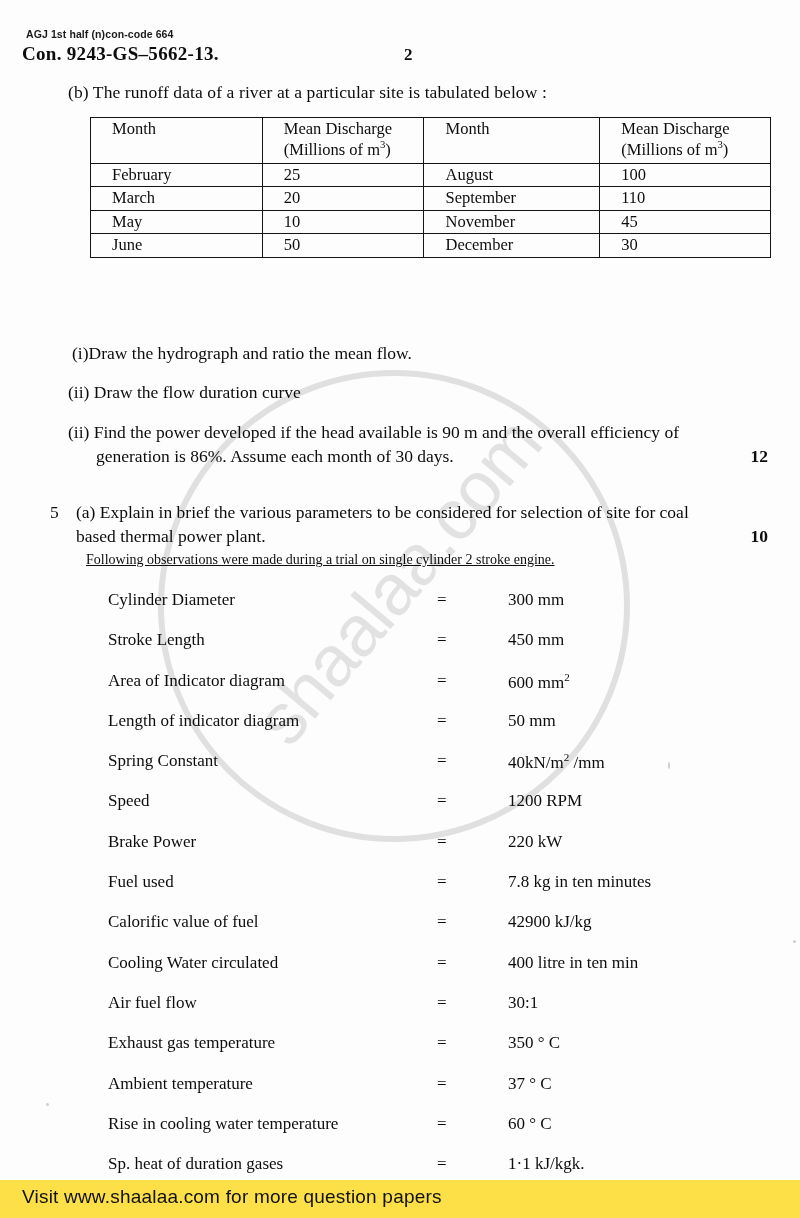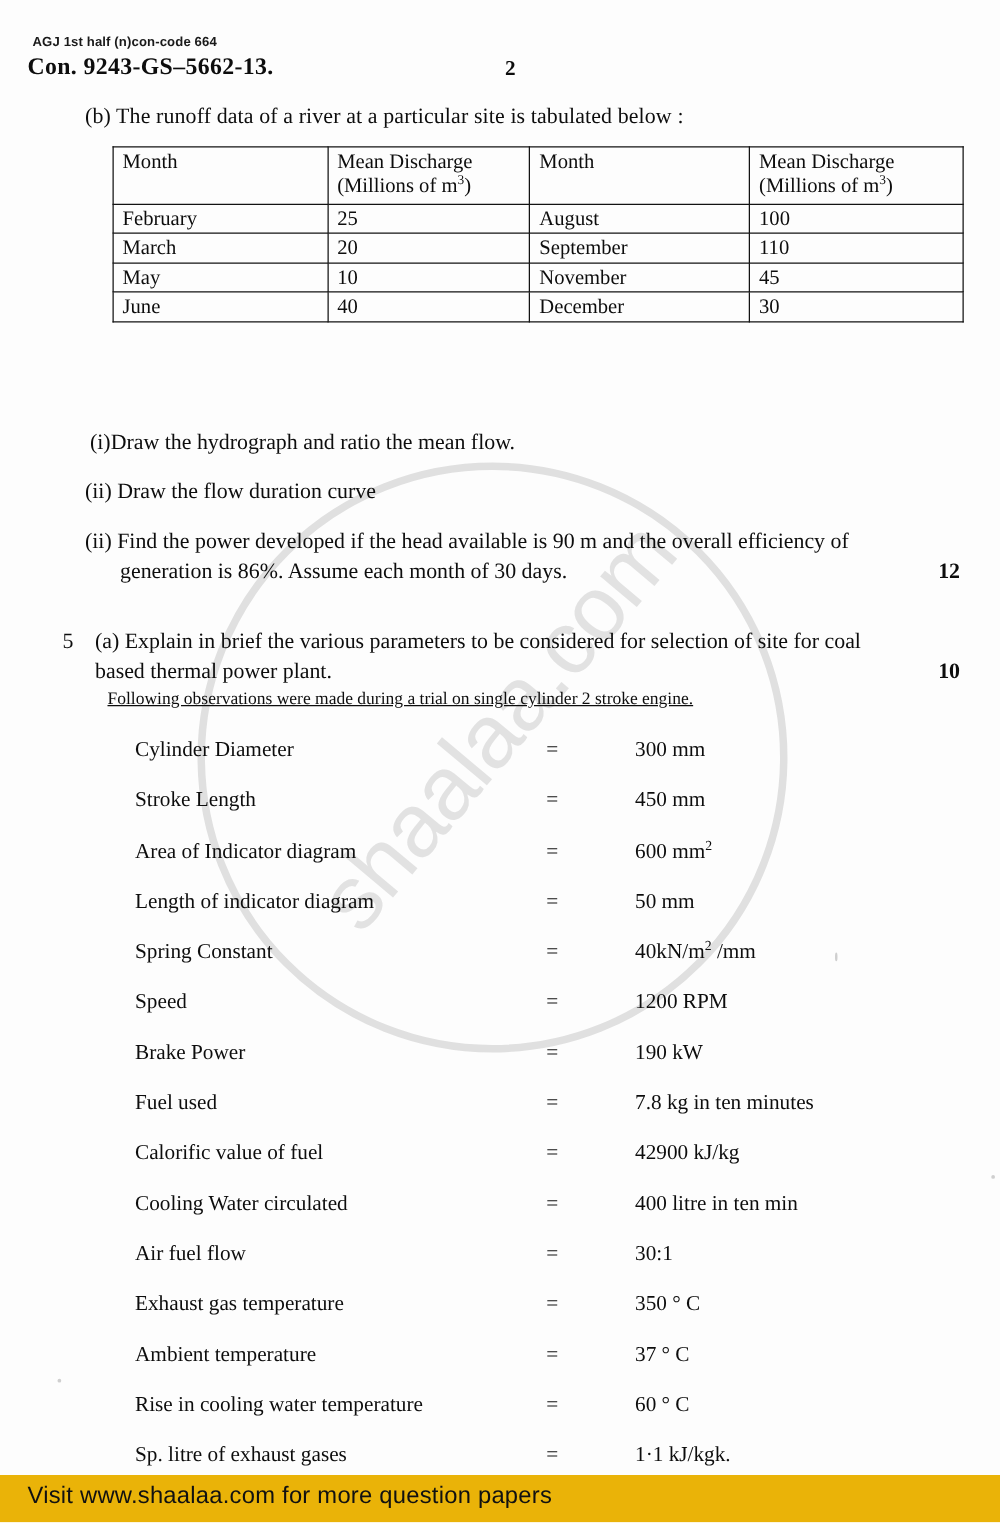--- a/index.html
+++ b/index.html
@@ -96,21 +96,21 @@
   #runoff-table {
     left: 90px;
     top: 117px;
     width: 681px;
     border-collapse: collapse;
     font-size: 16.5px;
     background: transparent;
   }
   #runoff-table td, #runoff-table th {
     border: 1.4px solid #131313;
-    padding: 1px 6px 2px 7px;
+    padding: 1px 6px 2px 21px;
     text-align: left;
     font-weight: normal;
     vertical-align: top;
     line-height: 1.18;
     height: 22px;
     box-sizing: border-box;
   }
   #runoff-table thead td { height: 46px; }
   #runoff-table col.c-month { width: 172px; }
   #runoff-table col.c-disch { width: 162px; }
@@ -168,21 +168,21 @@
   .obs-eq    { position: absolute; left: 329px; top: 0; }
   .obs-value { position: absolute; left: 400px; top: 0; white-space: nowrap; }
 
   
   #footer-banner {
     position: absolute;
     left: 0;
     bottom: 0;
     width: 800px;
     height: 38px;
-    background: #eab308;
+    background: #fde047;
     z-index: 5;
   }
   #footer-text {
     position: absolute;
     left: 22px;
     top: 6px;
     font-family: "Liberation Sans", sans-serif;
     font-size: 19px;
     color: #111111;
     letter-spacing: 0.2px;
@@ -253,21 +253,21 @@
           <td>110</td>
         </tr>
         <tr>
           <td>May</td>
           <td>10</td>
           <td>November</td>
           <td>45</td>
         </tr>
         <tr>
           <td>June</td>
-          <td>40</td>
+          <td>50</td>
           <td>December</td>
           <td>30</td>
         </tr>
       </tbody>
     </table>
 
     <div class="abs qtext" id="q-i">(i)Draw the hydrograph and ratio the mean flow.</div>
     <div class="abs qtext" id="q-ii">(ii) Draw the flow duration curve</div>
 
     <div class="abs qtext" id="q-iii">
@@ -323,21 +323,21 @@
 
       <div class="obs-row">
         <span class="obs-label">Speed</span>
         <span class="obs-eq">=</span>
         <span class="obs-value"><span>1200 RPM</span></span>
       </div>
 
       <div class="obs-row">
         <span class="obs-label">Brake Power</span>
         <span class="obs-eq">=</span>
-        <span class="obs-value"><span>190 kW</span></span>
+        <span class="obs-value"><span>220 kW</span></span>
       </div>
 
       <div class="obs-row">
         <span class="obs-label">Fuel used</span>
         <span class="obs-eq">=</span>
         <span class="obs-value"><span>7.8 kg in ten minutes</span></span>
       </div>
 
       <div class="obs-row">
         <span class="obs-label">Calorific value of fuel</span>
@@ -369,21 +369,21 @@
         <span class="obs-value"><span>37 ° C</span></span>
       </div>
 
       <div class="obs-row">
         <span class="obs-label">Rise in cooling water temperature</span>
         <span class="obs-eq">=</span>
         <span class="obs-value"><span>60 ° C</span></span>
       </div>
 
       <div class="obs-row">
-        <span class="obs-label">Sp. litre of exhaust gases</span>
+        <span class="obs-label">Sp. heat of duration gases</span>
         <span class="obs-eq">=</span>
         <span class="obs-value"><span>1·1 kJ/kgk.</span></span>
       </div>
 
     </div>
 
   </div>
 
   <div id="footer-banner">
     <div id="footer-text">Visit www.shaalaa.com for more question papers</div>

